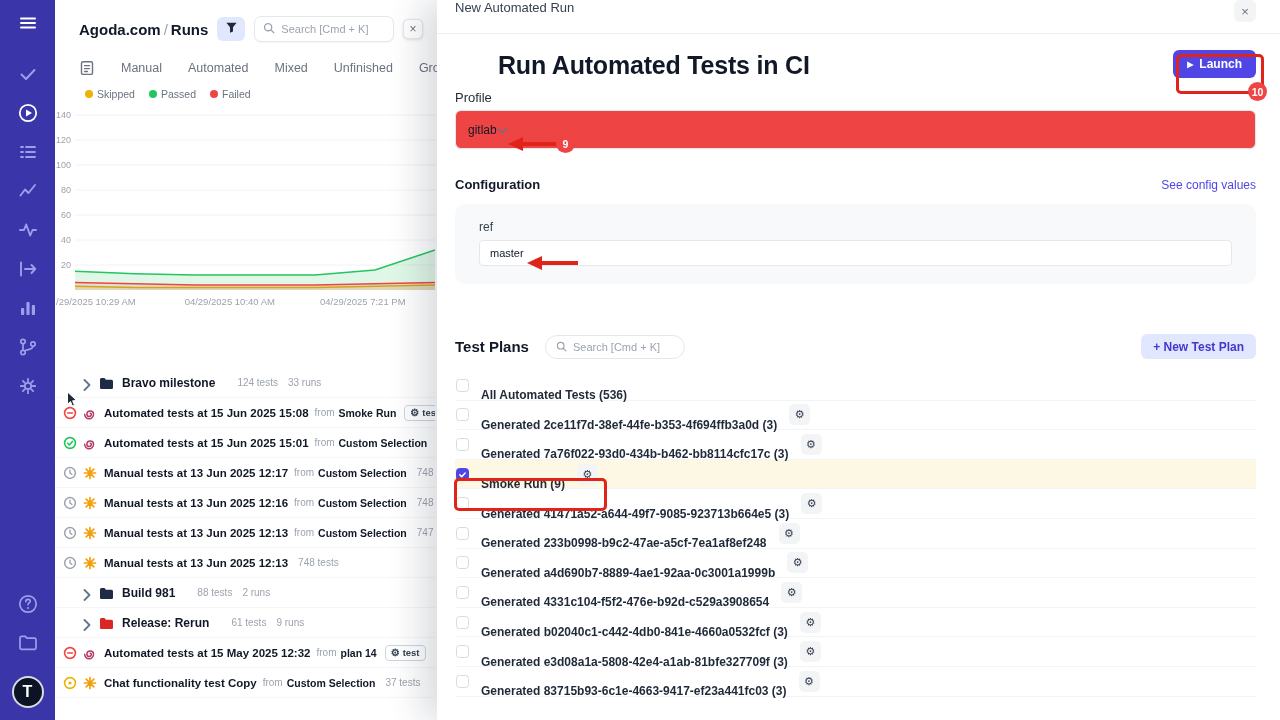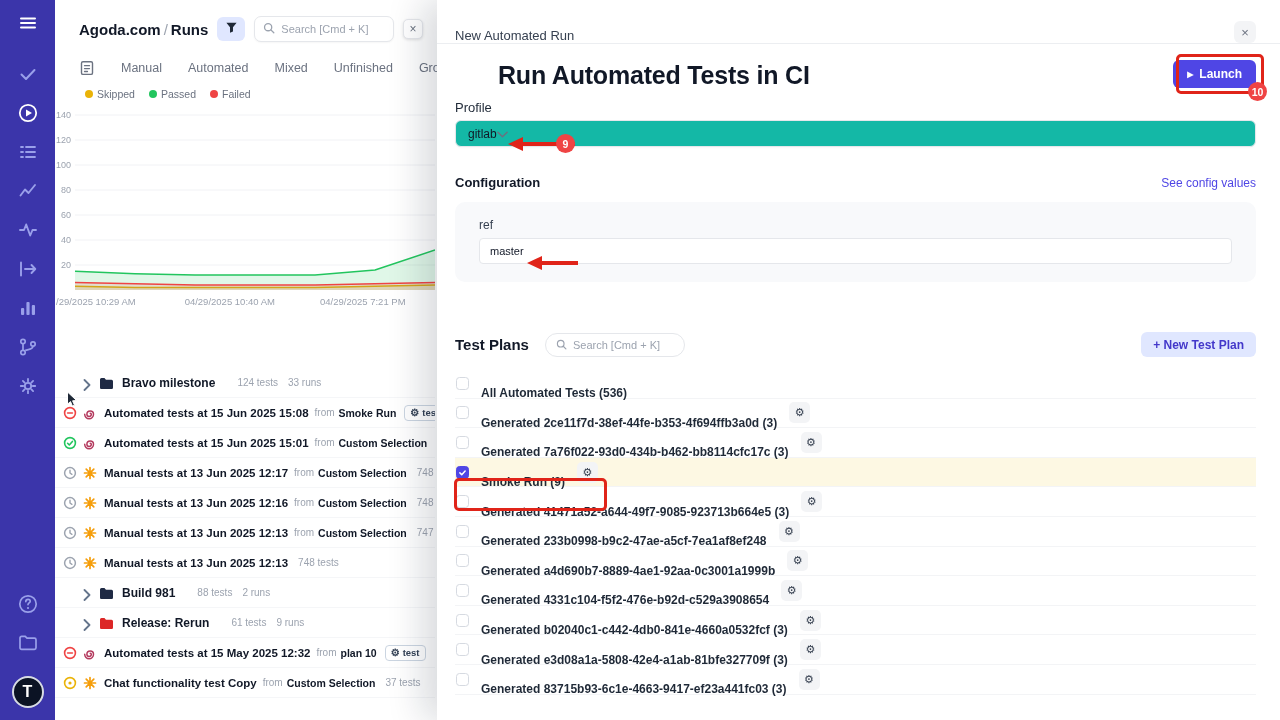--- a/index.html
+++ b/index.html
@@ -67,36 +67,36 @@
   .rtitle { font-size: 11.5px; font-weight: 700; color: #111827; margin-left: 7px; }
   .from { font-size: 10px; color: #9ca3af; margin-left: 6px; }
   .src { font-size: 10.5px; font-weight: 700; color: #111827; margin-left: 4px; }
   .badge { display: inline-flex; align-items: center; gap: 3px; border: 1px solid #cbd5e1; border-radius: 4px;
            padding: 0 5px; height: 16px; font-size: 9.5px; font-weight: 600; color: #334155; margin-left: 8px; flex: none; }
   .badge .g { font-size: 10px; }
 
   
   .modal { position: absolute; left: 437px; top: 0; width: 843px; height: 720px; background: #fff;
            box-shadow: -14px 0 34px rgba(15,23,42,.16); z-index: 10; }
-  .modal-top { height: 44px; display: flex; align-items: flex-end; padding: 0 24px 0 18px;
+  .modal-top { height: 34px; display: flex; align-items: flex-start; padding: 0 24px 0 18px;
                border-bottom: 1px solid #eceef1; font-size: 13px; color: #374151; }
   .modal-close { margin-left: auto; width: 22px; height: 22px; background: #f3f4f6; border: none; border-radius: 6px;
                  color: #6b7280; font-size: 13px; display: flex; align-items: center; justify-content: center; cursor: pointer; }
   .modal-body { padding: 16px 24px 0 18px; }
   .title-row { display: flex; align-items: flex-start; }
   .page-title { font-size: 25px; font-weight: 700; color: #111827; line-height: 30px; letter-spacing: -.2px; margin-left: 43px; }
   .launch-btn { margin-left: auto; background: #4f46e5; color: #fff; border: none; border-radius: 6px;
                 font-size: 12px; font-weight: 600; padding: 0 14px; height: 28px; display: flex; align-items: center; gap: 6px;
                 cursor: pointer; font-family: "Liberation Sans", sans-serif; }
   .launch-btn .play { font-size: 8px; }
   .subtitle { margin-top: 4px; font-size: 11px; color: #9ca3af; }
 
   .field-label { margin-top: 10px; font-size: 13px; color: #1f2937; }
-  .select { margin-top: 5px; height: 27px; border: 1px solid #e5e7eb; border-radius: 6px; display: flex; align-items: center;
-            padding: 0 12px; font-size: 12px; color: #111827; cursor: pointer; background: #14b8a6; box-shadow: 0 1px 2px rgba(0,0,0,.03); }
+  .select { margin-top: 5px; height: 39px; border: 1px solid #e5e7eb; border-radius: 6px; display: flex; align-items: center;
+            padding: 0 12px; font-size: 12px; color: #111827; cursor: pointer; background: #ef4444; box-shadow: 0 1px 2px rgba(0,0,0,.03); }
   .select svg { width: 11px; height: 7px; margin-left: auto; }
 
   .config-head { margin-top: 28px; display: flex; align-items: baseline; }
   .config-head .lbl { font-size: 13px; font-weight: 600; color: #111827; }
   .config-link { margin-left: auto; font-size: 12px; color: #4f46e5; text-decoration: none; cursor: pointer; }
   .config-box { margin-top: 12px; background: #f8f9fb; border-radius: 10px; padding: 16px 24px 18px; }
   .ref-label { font-size: 12px; color: #374151; }
   .ref-input { margin-top: 6px; display: block; width: 100%; height: 26px; border: 1px solid #e5e7eb; border-radius: 4px;
                padding: 0 10px; font-size: 11px; color: #111827; font-family: "Liberation Sans", sans-serif; outline: none; background: #fff; }
 
@@ -406,21 +406,21 @@
         <div class="run-row">
           <span class="st"><svg viewBox="0 0 14 14">
               <circle cx="7" cy="7" r="5.4" fill="none" stroke="#ef4444" stroke-width="1.6"></circle>
               <path d="M4.6 7h4.8" stroke="#ef4444" stroke-width="1.6" stroke-linecap="round"></path>
             </svg></span>
           <span class="kind"><svg viewBox="0 0 14 14">
               <path d="M7.2 7.2a1.1 1.1 0 0 1 1.1 1.1 2.2 2.2 0 0 1-4.4 0 3.3 3.3 0 0 1 6.6 0 4.4 4.4 0 0 1-8.8 0" fill="none" stroke="#b43a5e" stroke-width="1.5" stroke-linecap="round"></path>
             </svg></span>
           <span class="rtitle">Automated tests at 15 May 2025 12:32</span>
           <span class="from">from</span>
-          <span class="src">plan 10</span>
+          <span class="src">plan 14</span>
           <span class="badge"><span class="g">⚙</span>test</span>
         </div>
         <div class="run-row">
           <span class="st"><svg viewBox="0 0 14 14">
               <circle cx="7" cy="7" r="5.4" fill="none" stroke="#eab308" stroke-width="1.6"></circle>
               <circle cx="7" cy="7" r="1.6" fill="#eab308"></circle>
             </svg></span>
           <span class="kind"><svg viewBox="0 0 14 14">
               <path d="M7 1.5v11M1.5 7h11M3.2 3.2l7.6 7.6M10.8 3.2l-7.6 7.6" stroke="#f59e0b" stroke-width="1.7" stroke-linecap="round"></path>
             </svg></span>

